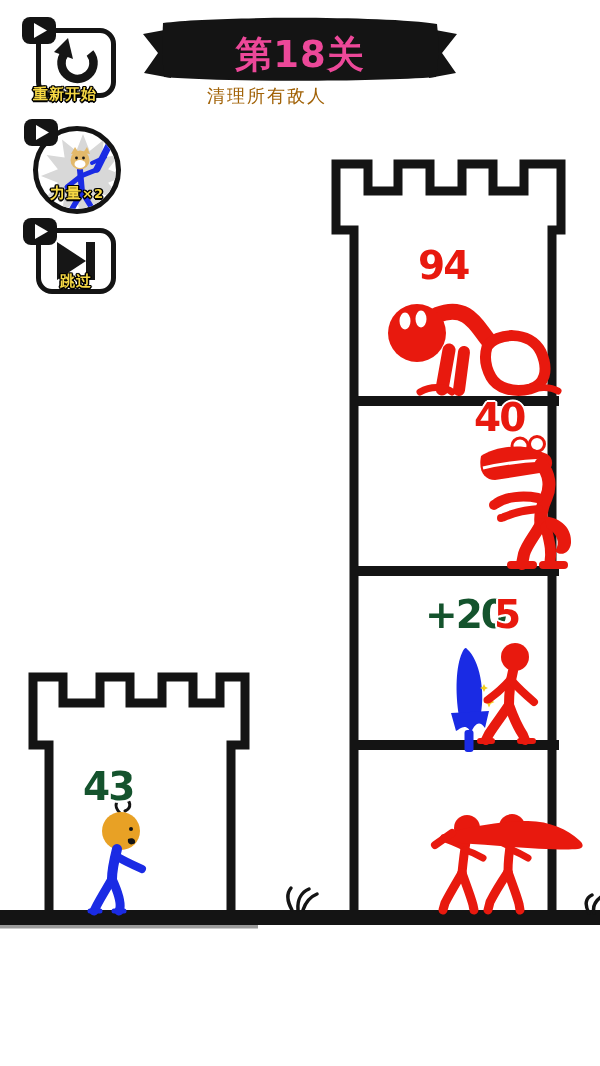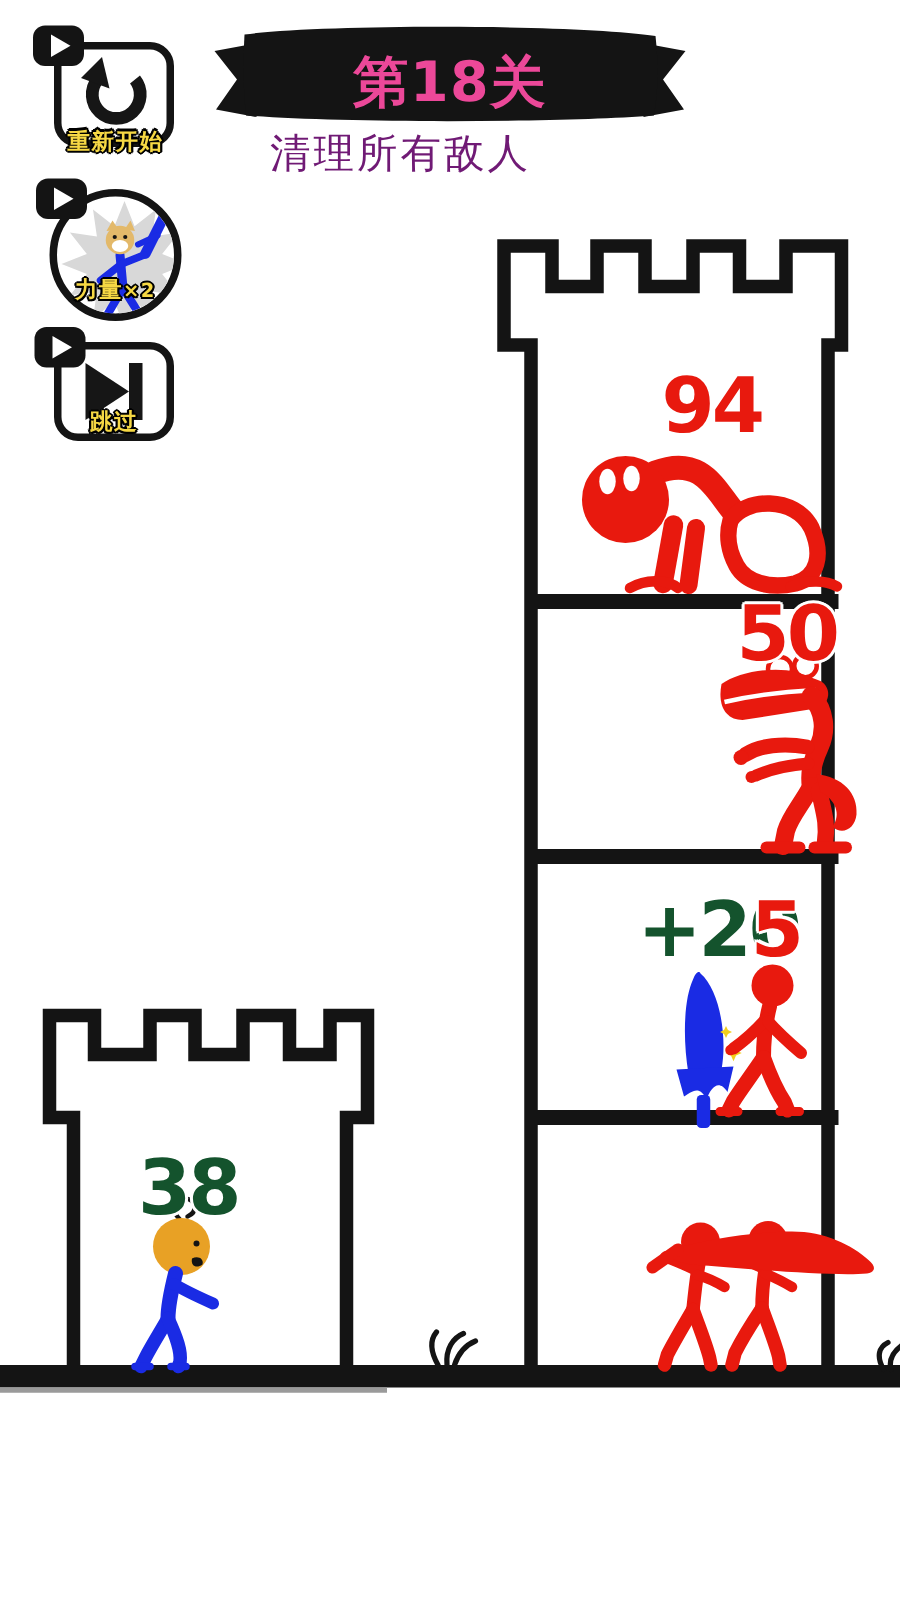--- a/index.html
+++ b/index.html
@@ -11,21 +11,21 @@
   svg { display:block; }
   .abs { position:absolute; }
 
   
   #banner-text {
     position:absolute; left:150px; top:30px; width:300px; text-align:center;
     font-size:37px; font-weight:600; color:#ec4899; letter-spacing:1px;
   }
   #objective {
     position:absolute; left:0; top:84px; width:534px; text-align:center;
-    font-size:27px; font-weight:500; color:#701a75; letter-spacing:2px;
+    font-size:18px; font-weight:500; color:#a16207; letter-spacing:2px;
   }
 
   
   .squareBtn {
     position:absolute; background:#fff; border:5px solid #141414; border-radius:16px;
   }
   .circleBtn {
     position:absolute; background:#fff; border:5px solid #141414; border-radius:50%;
     overflow:hidden;
   }
@@ -37,22 +37,22 @@
     position:absolute; text-align:center; color:#f6d844; font-weight:700; font-size:15px;
     white-space:nowrap; z-index:6; letter-spacing:1px;
     text-shadow:
       1.5px 0 0 #000, -1.5px 0 0 #000, 0 1.5px 0 #000, 0 -1.5px 0 #000,
       1px 1px 0 #000, -1px -1px 0 #000, 1px -1px 0 #000, -1px 1px 0 #000;
   }
   .btn-label .mult { font-size:13px; }
 
   
   .hp {
-    position:absolute; font-size:51px; font-weight:700; letter-spacing:-2px;
-    line-height:1; text-align:right; z-index:4;
+    position:absolute; font-size:39px; font-weight:700; letter-spacing:-2px;
+    line-height:1; text-align:left; z-index:4;
     text-shadow:
       2px 0 0 #fff, -2px 0 0 #fff, 0 2px 0 #fff, 0 -2px 0 #fff,
       1.5px 1.5px 0 #fff, -1.5px -1.5px 0 #fff, 1.5px -1.5px 0 #fff, -1.5px 1.5px 0 #fff;
   }
   .hp.red  { color:#e8190e; }
   .hp.blue { color:#14532d; }
 </style>
 </head>
 <body>
 
@@ -167,21 +167,21 @@
     <svg width="56" height="52" style="position:absolute;left:8px;top:3px">
       <path d="M16,17 A16,16 0 1 0 41,17" stroke="#161616" stroke-width="8.5" fill="none"></path>
       <polygon points="24,23 5,16 19,2" fill="#161616"></polygon>
     </svg>
   </div>
   <div class="adIcon" style="left:22px;top:17px">
     <svg width="34" height="27">
         <polygon points="12,6 12,21 25,13.5" fill="#ffffff"></polygon>
       </svg>
   </div>
-  <div class="btn-label" style="left:36px;top:85px;width:82px">重新开始</div>
+  <div class="btn-label" style="left:24px;top:85px;width:82px">重新开始</div>
 
   <div class="circleBtn" style="left:33px;top:126px;width:88px;height:88px;z-index:3">
     <svg width="90" height="90" viewBox="0 0 90 90">
       <polygon fill="#d8d8d8" points="87,45 70.1,51.7 81.4,66 63.4,63.4 66,81.4 51.7,70.1 45,87 38.3,70.1 24,81.4 26.6,63.4 8.6,66 19.9,51.7 3,45 19.9,38.3 8.6,24 26.6,26.6 24,8.6 38.3,19.9 45,3 51.7,19.9 66,8.6 63.4,26.6 81.4,24 70.1,38.3"></polygon>
       <g>
         <path d="M59,38 L72,12" stroke="#1a2be4" stroke-width="7" stroke-linecap="round"></path>
         <path d="M54,32 L67,26" stroke="#1a2be4" stroke-width="4" stroke-linecap="round"></path>
         <path d="M42,39 L44,61" stroke="#1a2be4" stroke-width="6" stroke-linecap="round"></path>
         <path d="M43,45 L29,56" stroke="#1a2be4" stroke-width="5" stroke-linecap="round"></path>
         <path d="M43,45 L58,39" stroke="#1a2be4" stroke-width="5" stroke-linecap="round"></path>
@@ -212,18 +212,18 @@
     </svg>
   </div>
   <div class="adIcon" style="left:23px;top:218px">
     <svg width="34" height="27">
         <polygon points="12,6 12,21 25,13.5" fill="#ffffff"></polygon>
       </svg>
   </div>
   <div class="btn-label" style="left:36px;top:272px;width:80px">跳过</div>
 
   <div class="hp red" style="left:418px;top:246px;width:90px">94</div>
-  <div class="hp red" style="left:474px;top:398px;width:84px">50</div>
+  <div class="hp red" style="left:474px;top:398px;width:84px">40</div>
   <div class="hp blue" style="left:425px;top:595px;width:80px">+20</div>
   <div class="hp red" style="left:494px;top:595px;width:40px">5</div>
-  <div class="hp blue" style="left:83px;top:767px;width:76px">38</div>
+  <div class="hp blue" style="left:83px;top:767px;width:76px">43</div>
 
 </div>
 
 </body></html>

